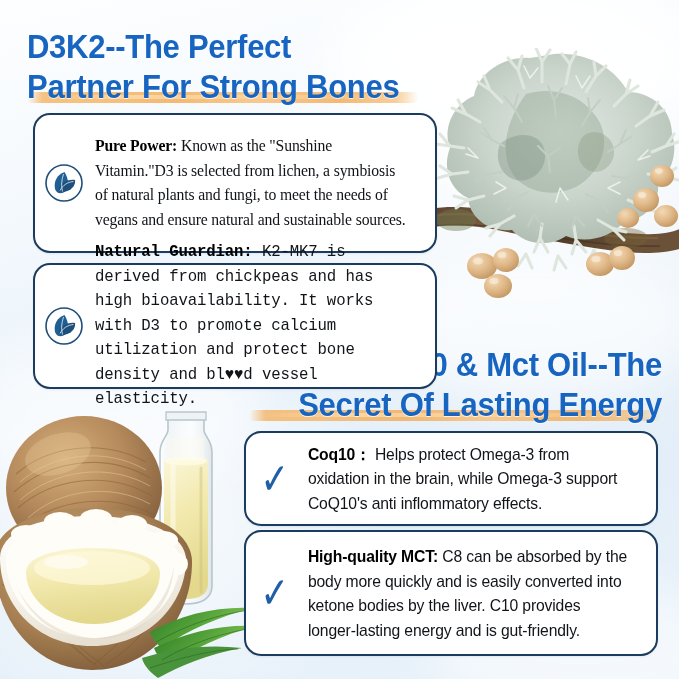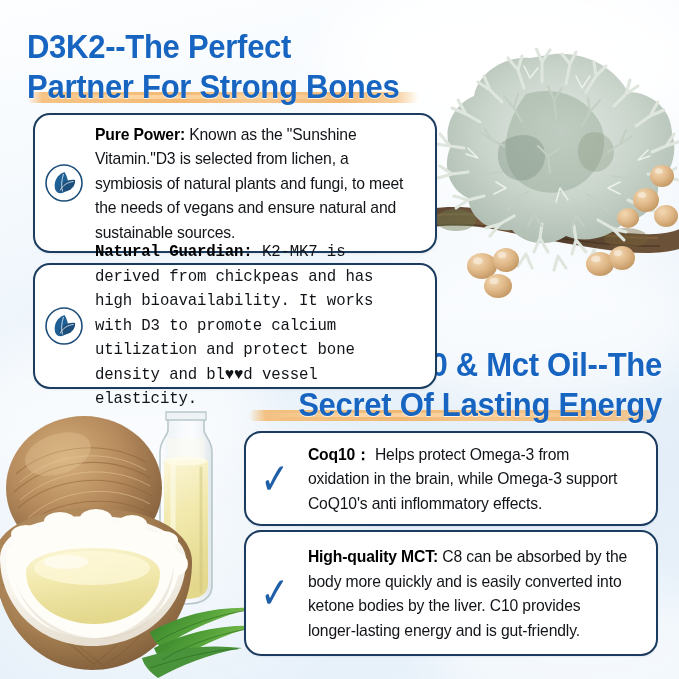--- a/index.html
+++ b/index.html
@@ -87,21 +87,21 @@
     position: absolute;
     background: #ffffff;
     border: 2.2px solid #1b3b5f;
     border-radius: 17px;
     box-sizing: border-box;
     display: flex;
     align-items: center;
     z-index: 7;
     box-shadow: 0 1px 2px rgba(20,50,85,0.08);
   }
-  #box-1 { left: 33px; top: 113px; width: 404px; height: 140px; }
+  #box-1 { left: 33px; top: 113px; width: 404px; height: 140px; font-family: Liberation Serif, serif; }
   #box-2 { left: 33px; top: 263px; width: 404px; height: 126px; font-family: Liberation Mono, monospace; }
   #box-3 { left: 244px; top: 431px; width: 414px; height: 95px; }
   #box-4 { left: 244px; top: 530px; width: 414px; height: 126px; }
 
   .box-icon {
     flex: 0 0 auto;
     width: 58px;
     display: flex;
     align-items: center;
     justify-content: center;

